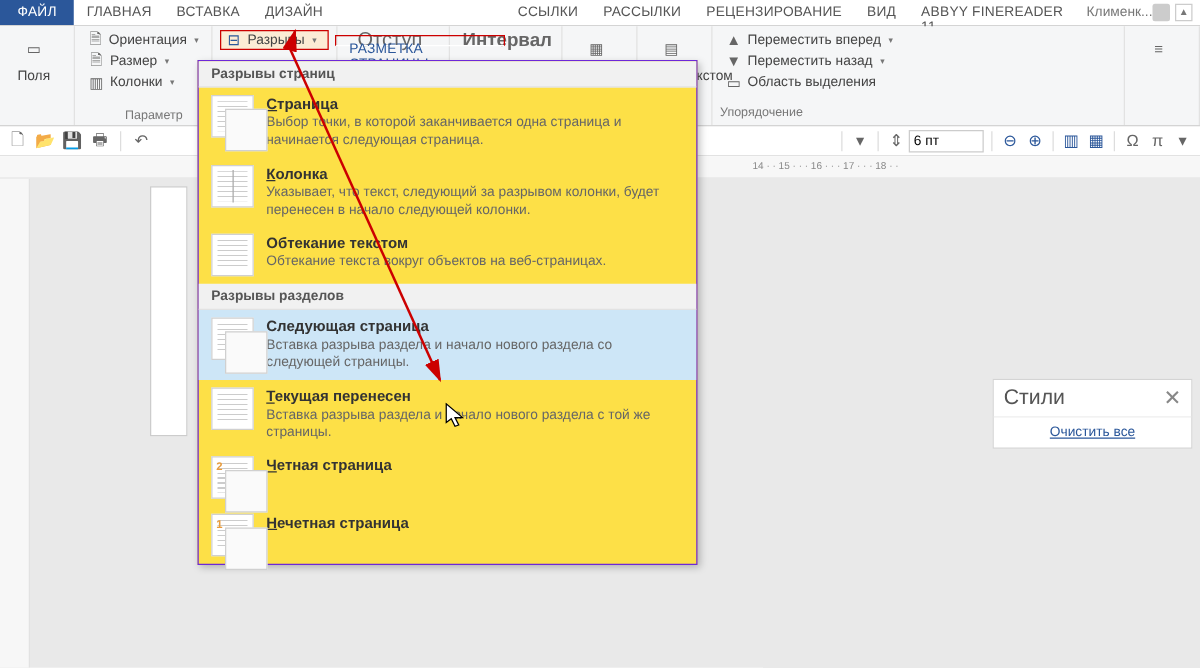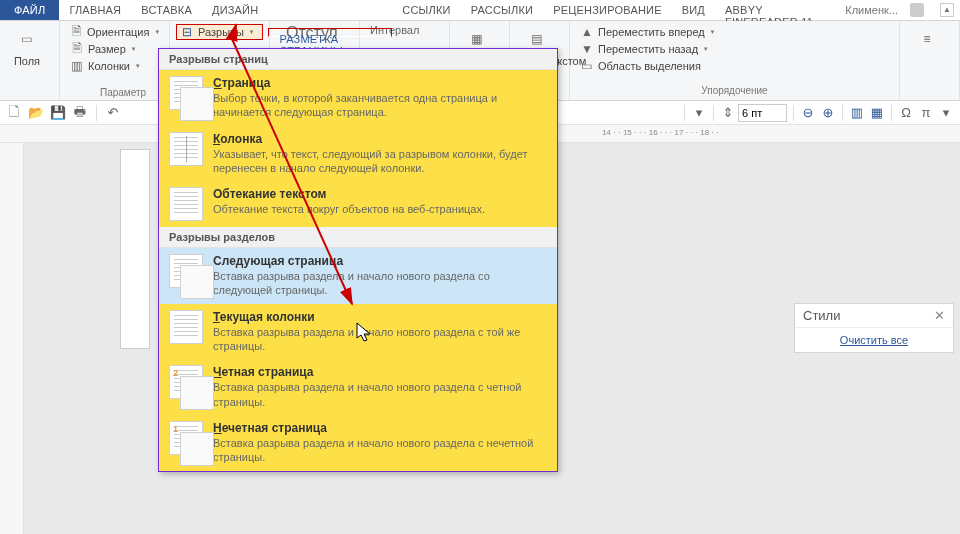--- a/index.html
+++ b/index.html
@@ -4,28 +4,28 @@
 <style>
   * { box-sizing: border-box; margin: 0; padding: 0; font-family: "Segoe UI", Tahoma, sans-serif; }
   body { width: 960px; height: 534px; background: #fff; overflow: hidden; position: relative; font-size: 12px; color: #444; }
 
   
   .tabs { display: flex; align-items: stretch; border-bottom: 1px solid #d4d4d4; height: 21px; background: #fff; }
   .tab { padding: 4px 10px 3px; font-size: 11px; color: #555; cursor: pointer; text-transform: uppercase; letter-spacing: .2px; }
   .tab.file { background: #2b579a; color: #fff; font-weight: 400; padding: 4px 14px; }
   .tab.active { color: #2b579a; border: 1px solid #c00; border-bottom: 1px solid #fff; position: relative; z-index: 2; margin-top: 28px; }
   .tab-spacer { flex: 1; }
-  .tab-user { font-size: 11px; color: #777; padding: 4px 6px; display: flex; align-items: center; gap: 12px; }
+  .tab-user { font-size: 11px; color: #777; padding: 4px 6px; display: flex; align-items: center; gap: 0; }
   .avatar { width: 14px; height: 14px; background: #ccc; border-radius: 2px; }
   .arrow-toggle { width: 14px; height: 14px; border: 1px solid #ccc; font-size: 8px; line-height: 12px; text-align: center; color: #777; margin-left: 4px; }
 
   
   .ribbon { display: flex; background: #f5f6f7; border-bottom: 1px solid #d4d4d4; height: 80px; position: relative; }
   .group { border-right: 1px solid #e2e2e2; padding: 3px 6px 2px; display: flex; flex-direction: column; position: relative; min-width: 60px; }
-  .group-label { font-size: 10px; color: #777; text-align: center; margin-top: auto; padding-bottom: 2px; }
+  .group-label { font-size: 10px; color: #777; margin-top: auto; padding-bottom: 2px; }
   .btn-stack { display: flex; flex-direction: column; gap: 1px; }
   .btn { display: flex; align-items: center; gap: 4px; padding: 1px 4px; font-size: 11px; color: #444; cursor: pointer; white-space: nowrap; }
   .btn .caret { font-size: 7px; color: #777; margin-left: 2px; }
   .btn.large { flex-direction: column; align-items: center; width: 42px; text-align: center; font-size: 11px; gap: 2px; }
   .ico { width: 14px; height: 14px; display: inline-flex; align-items: center; justify-content: center; font-size: 12px; }
   .ico-lg { width: 28px; height: 28px; }
   .btn.opened { border: 1px solid #c00; background: #fcecd5; padding: 0 3px; }
   .gray-ico { color: #666; }
   .blue-ico { color: #2b579a; }
 
@@ -42,34 +42,34 @@
   .dd-icon .lines { position: absolute; inset: 4px; background: repeating-linear-gradient(#ccc, #ccc 1px, transparent 1px, transparent 4px); }
   .dd-icon .colbar { position: absolute; top: 3px; bottom: 3px; left: 50%; width: 1px; background: #aaa; }
   .dd-icon .num { position: absolute; top: 2px; left: 3px; font-size: 9px; color: #e89b3c; font-weight: bold; }
   .dd-text b { font-size: 12px; color: #333; display: block; margin-bottom: 1px; }
   .dd-text span { font-size: 11px; color: #666; line-height: 1.3; display: block; }
 
   
   .qat { display: flex; align-items: center; gap: 6px; padding: 3px 6px; background: #fff; border-bottom: 1px solid #e2e2e2; height: 24px; }
   .qat .ico { width: 16px; height: 16px; font-size: 13px; }
   .qat .sep { width: 1px; height: 16px; background: #ddd; margin: 0 2px; }
-  .qat-input { width: 49px; height: 18px; border: 1px solid #ccc; font-size: 11px; padding: 0 3px; }
+  .qat-input { width: 60px; height: 18px; border: 1px solid #ccc; font-size: 11px; padding: 0 3px; }
   .qat-right { margin-left: auto; display: flex; gap: 4px; align-items: center; }
   .qat-field { display: flex; align-items: center; gap: 2px; }
 
   
   .ruler { height: 18px; background: #f7f7f7; border-bottom: 1px solid #e2e2e2; position: relative; }
   .ruler-ticks { position: absolute; left: 150px; right: 0; top: 3px; height: 12px; font-size: 8px; color: #888; white-space: nowrap; overflow: hidden; }
   .doc-area { position: relative; height: 400px; background: #e9e9e9; }
   .page { position: absolute; left: 120px; top: 6px; width: 30px; height: 200px; background: #fff; border: 1px solid #ccc; }
   .vruler { position: absolute; left: 0; top: 0; width: 24px; bottom: 0; background: #f7f7f7; border-right: 1px solid #e2e2e2; }
 
   
   .styles-pane { position: absolute; right: 6px; top: 160px; width: 160px; background: #fff; border: 1px solid #d4d4d4; }
-  .styles-title { display: flex; justify-content: space-between; padding: 4px 8px; font-size: 13px; color: #555; border-bottom: 1px solid #eee; align-items: flex-end; }
+  .styles-title { display: flex; justify-content: space-between; padding: 4px 8px; font-size: 17px; color: #555; border-bottom: 1px solid #eee; }
   .styles-body { padding: 6px 8px; font-size: 11px; color: #2b579a; text-decoration: underline; cursor: pointer; text-align: center; }
 
   
   .arrow-overlay { position: absolute; top: 0; left: 0; pointer-events: none; z-index: 100; }
 
   
   .cursor-img { position: absolute; left: 356px; top: 322px; z-index: 110; pointer-events: none; }
 
   .underline-first::first-letter { text-decoration: underline; }
 </style>
@@ -126,21 +126,21 @@
     <div class="btn opened">
       <span class="ico blue-ico">⊟</span>
       <span>Разрывы</span>
         <span class="caret">▾</span>
     </div>
   </div>
   <div class="group" style="width:90px;">
     <span style="font-size:16px;color:#666;padding-left:10px;">Отступ</span>
   </div>
   <div class="group" style="width:90px;">
-    <span style="font-size:11px;color:#666;padding-left:4px;">Интервал</span>
+    <span style="font-size:15px;color:#666;padding-left:4px;font-weight:bold;">Интервал</span>
   </div>
   <div class="group" style="width:60px;">
     <div class="btn large">
       <span class="ico ico-lg gray-ico">▦</span>
       <span>ложение</span>
     </div>
   </div>
   <div class="group" style="width:60px;">
     <div class="btn large">
       <span class="ico ico-lg gray-ico">▤</span>
@@ -262,44 +262,42 @@
       <b>Следующая страница</b>
       <span>Вставка разрыва раздела и начало нового раздела со следующей страницы.</span>
     </div>
   </div>
 
   <div class="dd-item">
     <div class="dd-icon">
         <div class="lines"></div>
       </div>
     <div class="dd-text">
-      <b class="underline-first">Текущая колонки</b>
+      <b class="underline-first">Текущая перенесен</b>
       <span>Вставка разрыва раздела и начало нового раздела с той же страницы.</span>
     </div>
   </div>
 
   <div class="dd-item">
     <div class="dd-icon dual">
         <div class="lines"></div>
         <span class="num">2</span>
       </div>
     <div class="dd-text">
       <b class="underline-first">Четная страница</b>
-      <span>Вставка разрыва раздела и начало нового раздела с четной страницы.</span>
     </div>
   </div>
 
   <div class="dd-item">
     <div class="dd-icon dual">
         <div class="lines"></div>
         <span class="num">1</span>
       </div>
     <div class="dd-text">
       <b class="underline-first">Нечетная страница</b>
-      <span>Вставка разрыва раздела и начало нового раздела с нечетной страницы.</span>
     </div>
   </div>
 </div>
 
 <svg class="arrow-overlay" width="960" height="534">
   <defs>
     <marker id="ah" markerWidth="10" markerHeight="10" refX="8" refY="3" orient="auto">
       <path d="M0,0 L0,6 L9,3 z" fill="#c00"></path>
     </marker>
   </defs>

